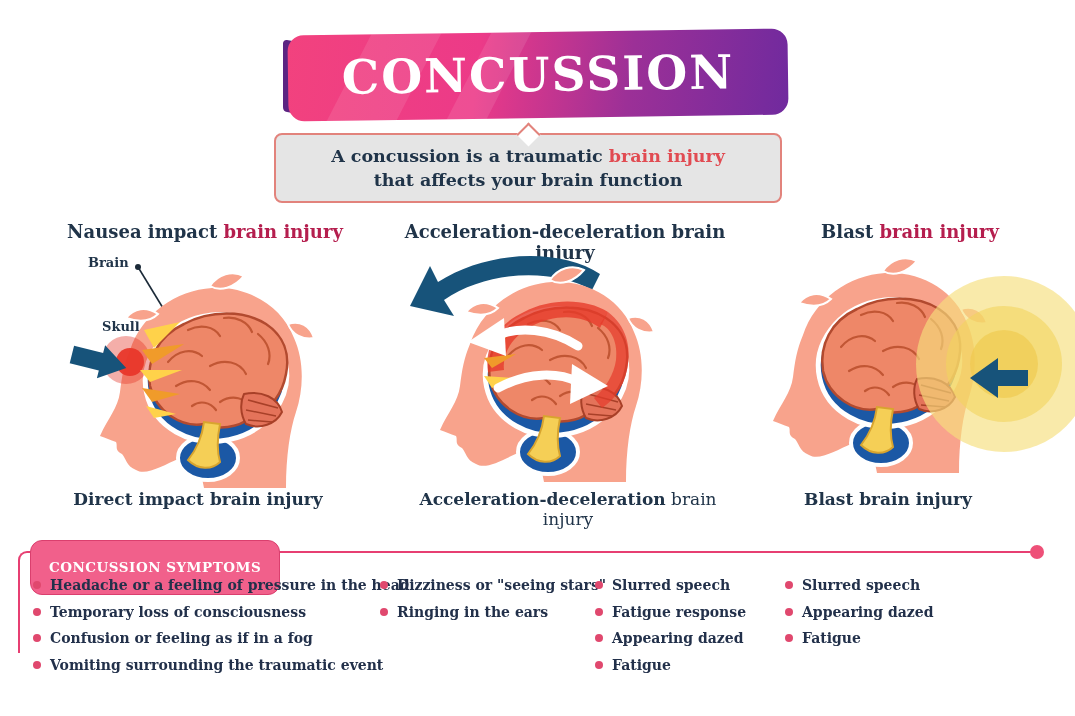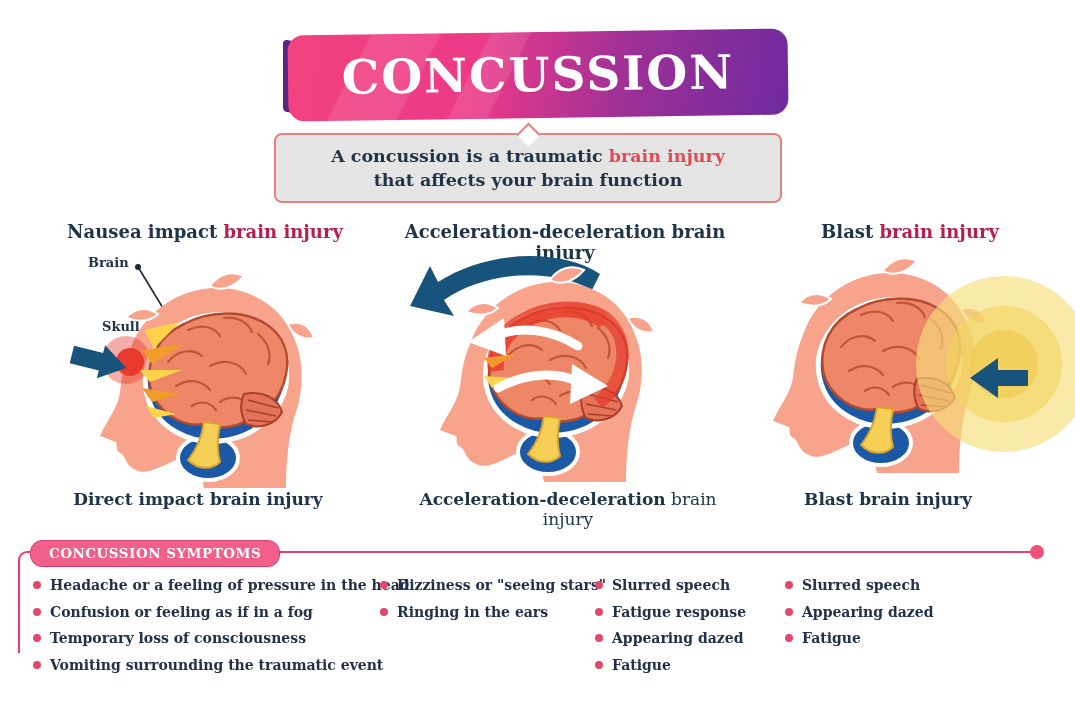--- a/index.html
+++ b/index.html
@@ -39,21 +39,21 @@
   .anat-label{position:absolute;font-size:13px;font-weight:bold;color:#203449;}
   .lbl-brain{left:88px;top:255px;} .lbl-skull{left:102px;top:283px;margin-top:36px;}
   .pointer-svg{position:absolute;left:132px;top:260px;}
   
   .illu{position:absolute;}
   .illu-direct{left:40px;top:258px;}
   .illu-accel{left:392px;top:252px;}
   .illu-blast{left:745px;top:243px;}
   
   .sym-badge{position:absolute;left:30px;top:540px;height:25px;line-height:25px;
-    padding:0 18px;background:#f1608b;border:1px solid #da3f6e;border-radius:12px;
+    padding:14px 18px;background:#f1608b;border:1px solid #da3f6e;border-radius:12px;
     color:#fff;font-size:13.5px;font-weight:bold;letter-spacing:0.5px;}
   .sym-line{position:absolute;left:267px;top:551px;width:767px;height:2px;background:#e73f72;}
   .sym-dot-end{position:absolute;left:1030px;top:545px;width:14px;height:14px;
     border-radius:50%;background:#ee5078;}
   .sym-bracket{position:absolute;left:18px;top:551px;width:14px;height:100px;
     border-left:2px solid #e73f72;border-top:2px solid #e73f72;border-top-left-radius:9px;}
   .sym-col{position:absolute;top:578px;margin:0;padding:0;list-style:none;}
   .col1{left:33px;} .col2{left:380px;} .col3{left:595px;} .col4{left:785px;}
   .sym-col li{margin:0 0 11.5px 0;font-size:14px;line-height:15px;font-weight:bold;
     color:#22304a;white-space:nowrap;}
@@ -175,22 +175,22 @@
   <div class="col-caption c-mid"><span>Acceleration-deceleration</span><span class="cap-light"> brain injury</span></div>
   <div class="col-caption c-right crimson">Blast brain injury</div>
 
   <div class="sym-bracket"></div>
   <div class="sym-line"></div>
   <div class="sym-dot-end"></div>
   <div class="sym-badge">CONCUSSION SYMPTOMS</div>
 
   <ul class="sym-col col1">
     <li><span class="dot"></span><span>Headache or a feeling of pressure in the head</span></li>
+    <li><span class="dot"></span><span>Temporary loss of consciousness</span></li>
     <li><span class="dot"></span><span>Confusion or feeling as if in a fog</span></li>
-    <li><span class="dot"></span><span>Temporary loss of consciousness</span></li>
     <li><span class="dot"></span><span>Vomiting surrounding the traumatic event</span></li>
   </ul>
   <ul class="sym-col col2">
     <li><span class="dot"></span><span>Dizziness or "seeing stars"</span></li>
     <li><span class="dot"></span><span>Ringing in the ears</span></li>
   </ul>
   <ul class="sym-col col3">
     <li><span class="dot"></span><span>Slurred speech</span></li>
     <li><span class="dot"></span><span>Fatigue response</span></li>
     <li><span class="dot"></span><span>Appearing dazed</span></li>

